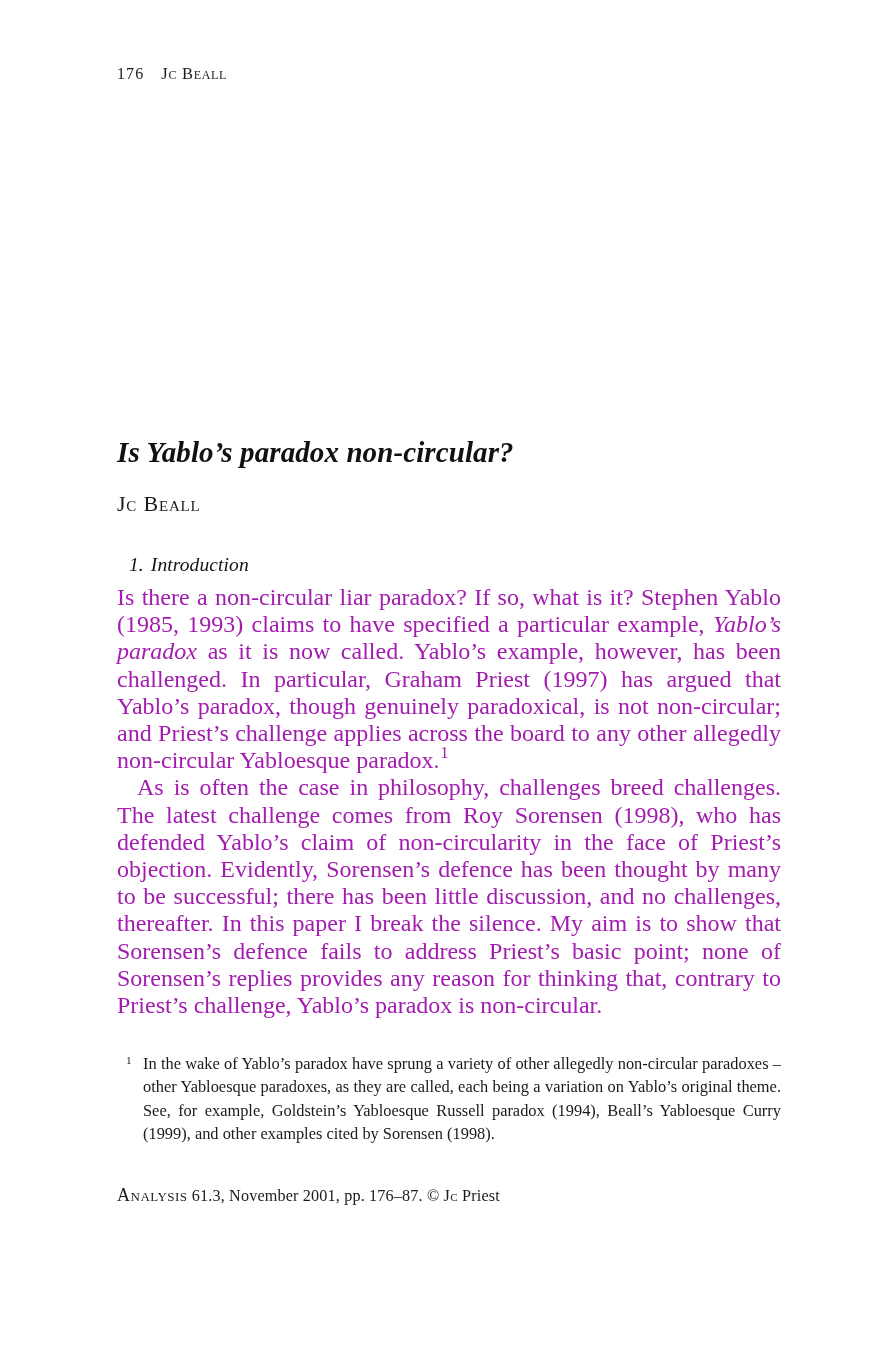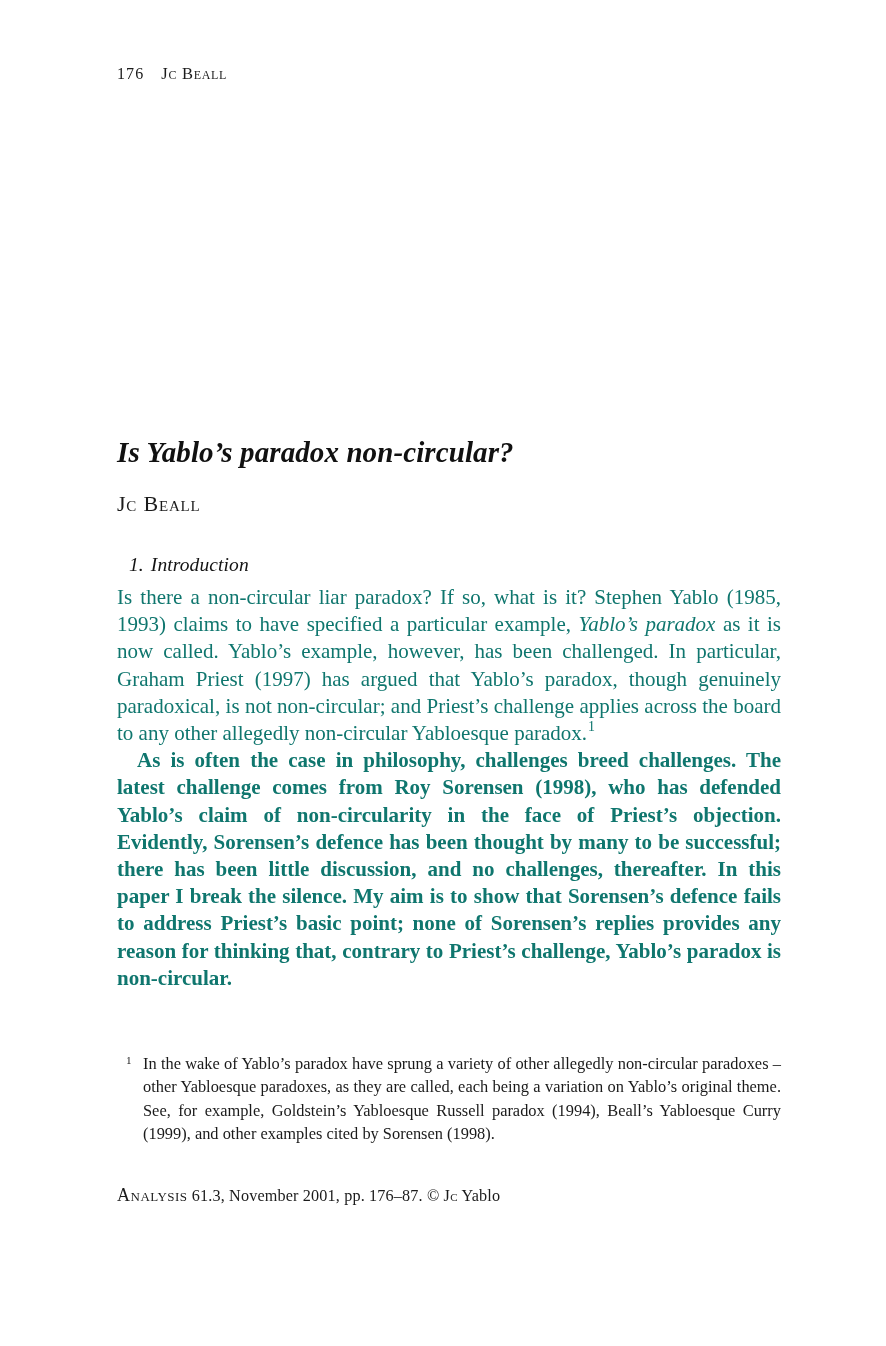--- a/index.html
+++ b/index.html
@@ -83,34 +83,33 @@
     margin-left: 12px;
   }
   .section-heading .sec-num { font-style: italic; }
   .section-heading .sec-title { margin-left: 7px; }
 
   .body-text {
     position: absolute;
     left: 117px;
     top: 584px;
     width: 664px;
-    font-size: 21px;
+    font-size: 24px;
     line-height: 27.2px;
     text-align: justify;
     text-justify: inter-word;
-    color: #0f766e;
+    color: #a21caf;
     hyphens: none;
   }
   .body-text p {
     margin: 0;
     text-indent: 0;
   }
   .body-text p.indented {
     text-indent: 20px;
-    font-weight: bold;
   }
   .body-text i { font-style: italic; }
   sup.fn-ref {
     font-size: 0.66em;
     vertical-align: 0.62em;
     line-height: 0;
     margin-left: 1px;
   }
 
   
@@ -179,16 +178,16 @@
     <p class="indented">As is often the case in philosophy, challenges breed challenges. The latest challenge comes from Roy Sorensen (1998), who has defended Yablo’s claim of non-circularity in the face of Priest’s objection. Evidently, Sorensen’s defence has been thought by many to be successful; there has been little discussion, and no challenges, thereafter. In this paper I break the silence. My aim is to show that Sorensen’s defence fails to address Priest’s basic point; none of Sorensen’s replies provides any reason for thinking that, contrary to Priest’s challenge, Yablo’s paradox is non-circular.</p>
   </div>
 
   <div class="footnote-area">
     <div class="footnote">
       <span class="fn-marker">1</span><span>In the wake of Yablo’s paradox have sprung a variety of other allegedly non-circular paradoxes – other Yabloesque paradoxes, as they are called, each being a variation on Yablo’s original theme. See, for example, Goldstein’s Yabloesque Russell paradox (1994), Beall’s Yabloesque Curry (1999), and other examples cited by Sorensen (1998).</span>
     </div>
   </div>
 
   <div class="journal-line">
-    <span class="jl-journal">Analysis</span><span> 61.3, November 2001, pp. 176–87. © </span><span class="jl-author-initials">Jc</span><span> Yablo</span>
+    <span class="jl-journal">Analysis</span><span> 61.3, November 2001, pp. 176–87. © </span><span class="jl-author-initials">Jc</span><span> Priest</span>
   </div>
 
 </div>
 
 </body></html>

